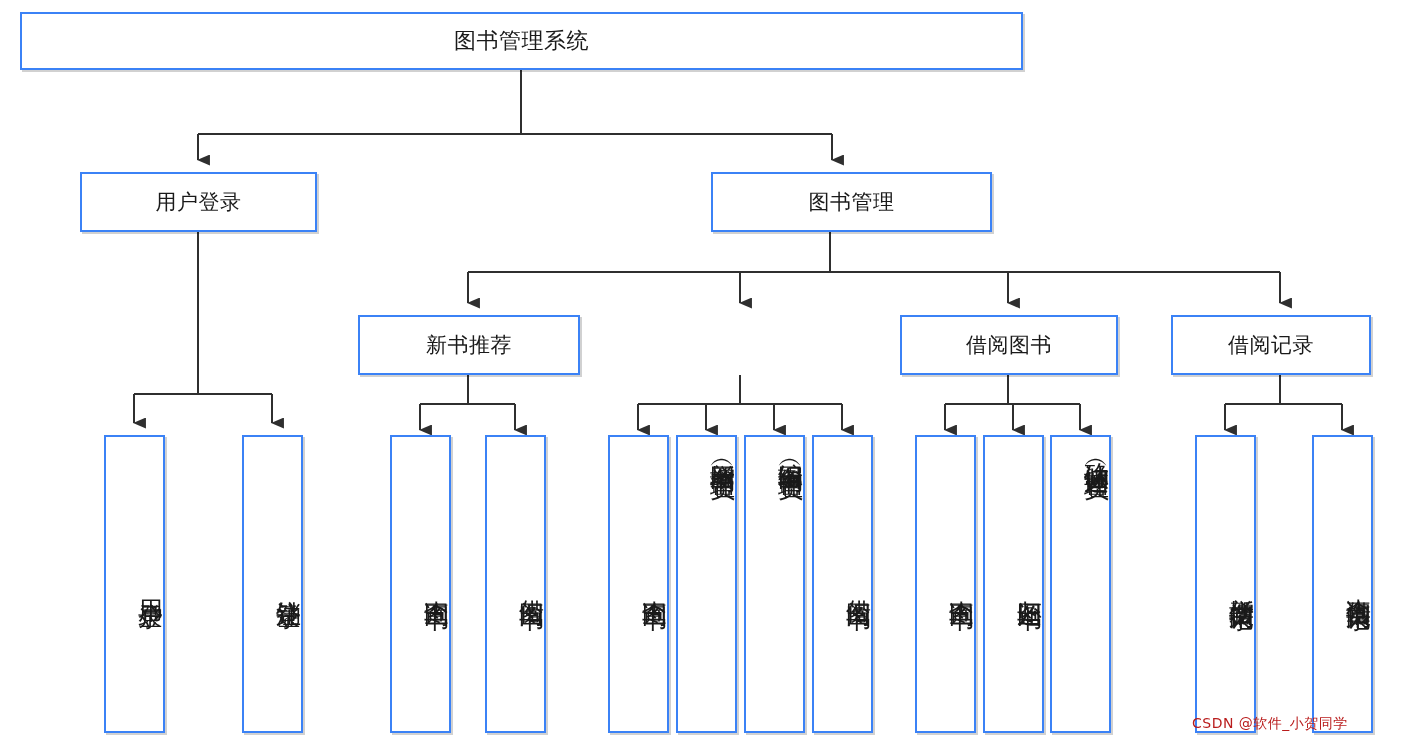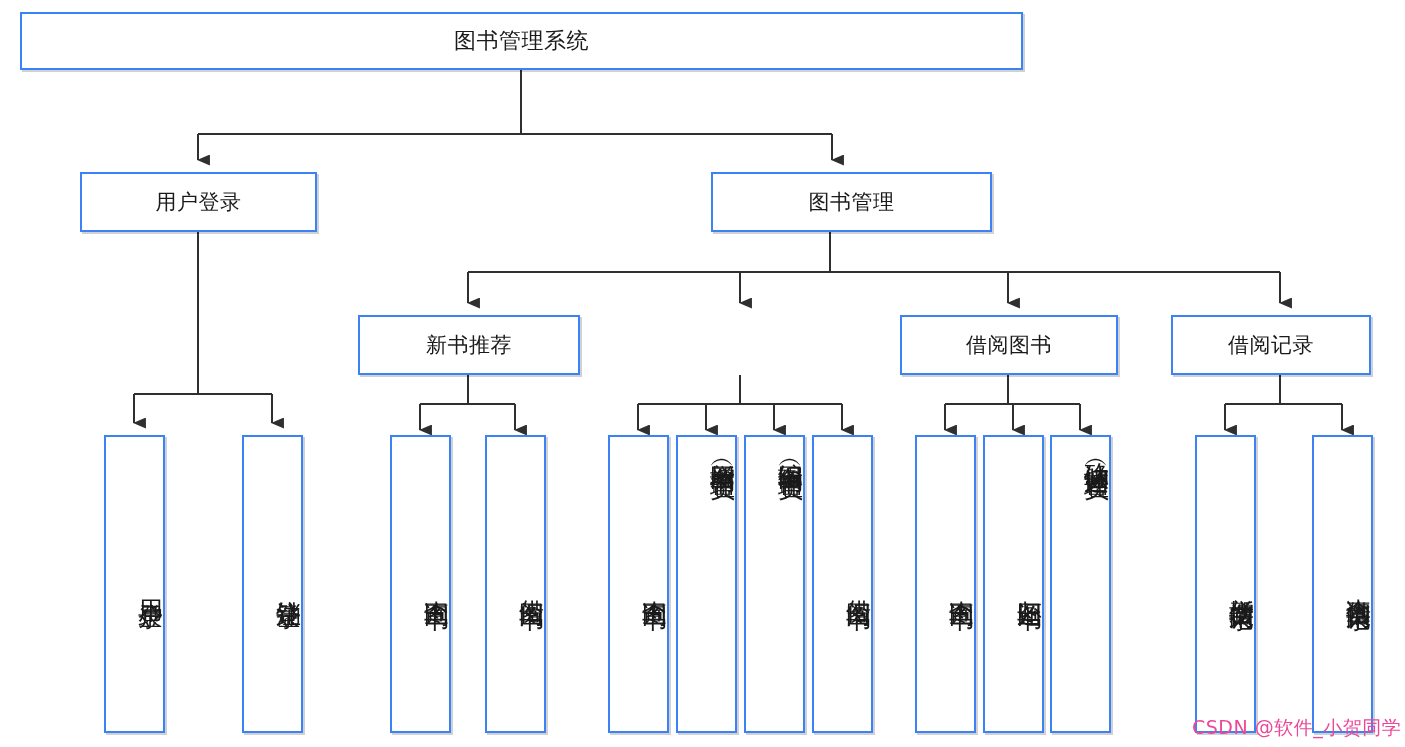--- a/index.html
+++ b/index.html
@@ -61,22 +61,22 @@
     letter-spacing: 2px;
     width: 100%;
     display: block;
     text-align: center;
   }
   .node.vert.center-text {
     align-items: center;
   }
   .watermark {
     position: absolute;
-    font-size: 19px;
-    color: #ec4899;
+    font-size: 14px;
+    color: #b91c1c;
     white-space: nowrap;
     letter-spacing: 0.5px;
   }
 </style>
 </head>
 <body>
 
 <div id="canvas">
 
   <svg id="wires" viewBox="0 0 1405 747" xmlns="http://www.w3.org/2000/svg">

